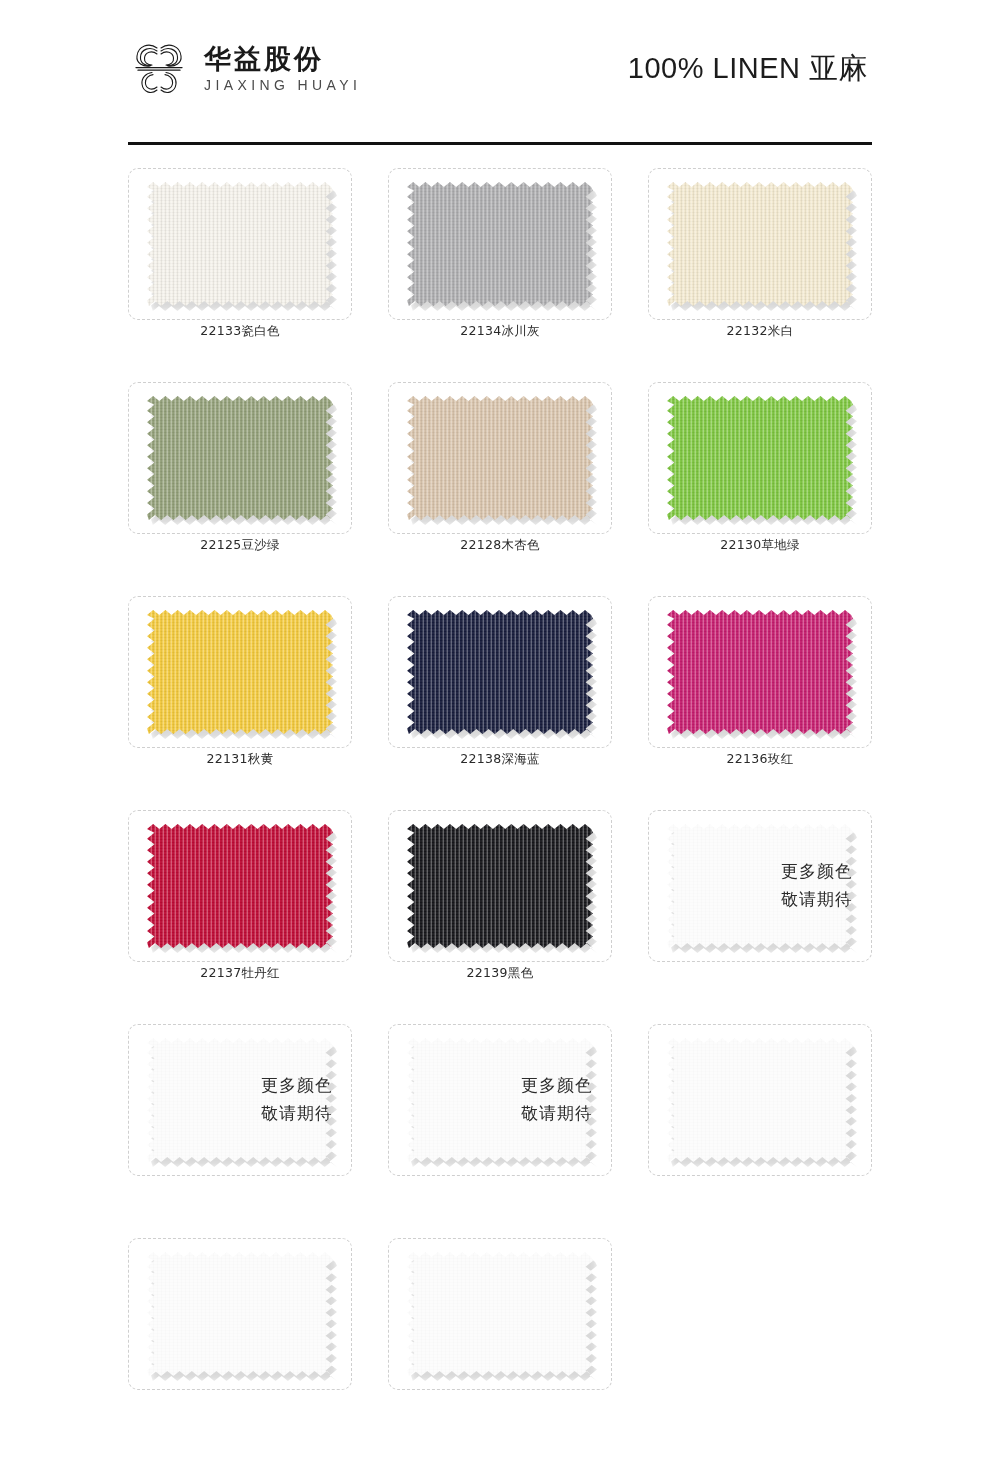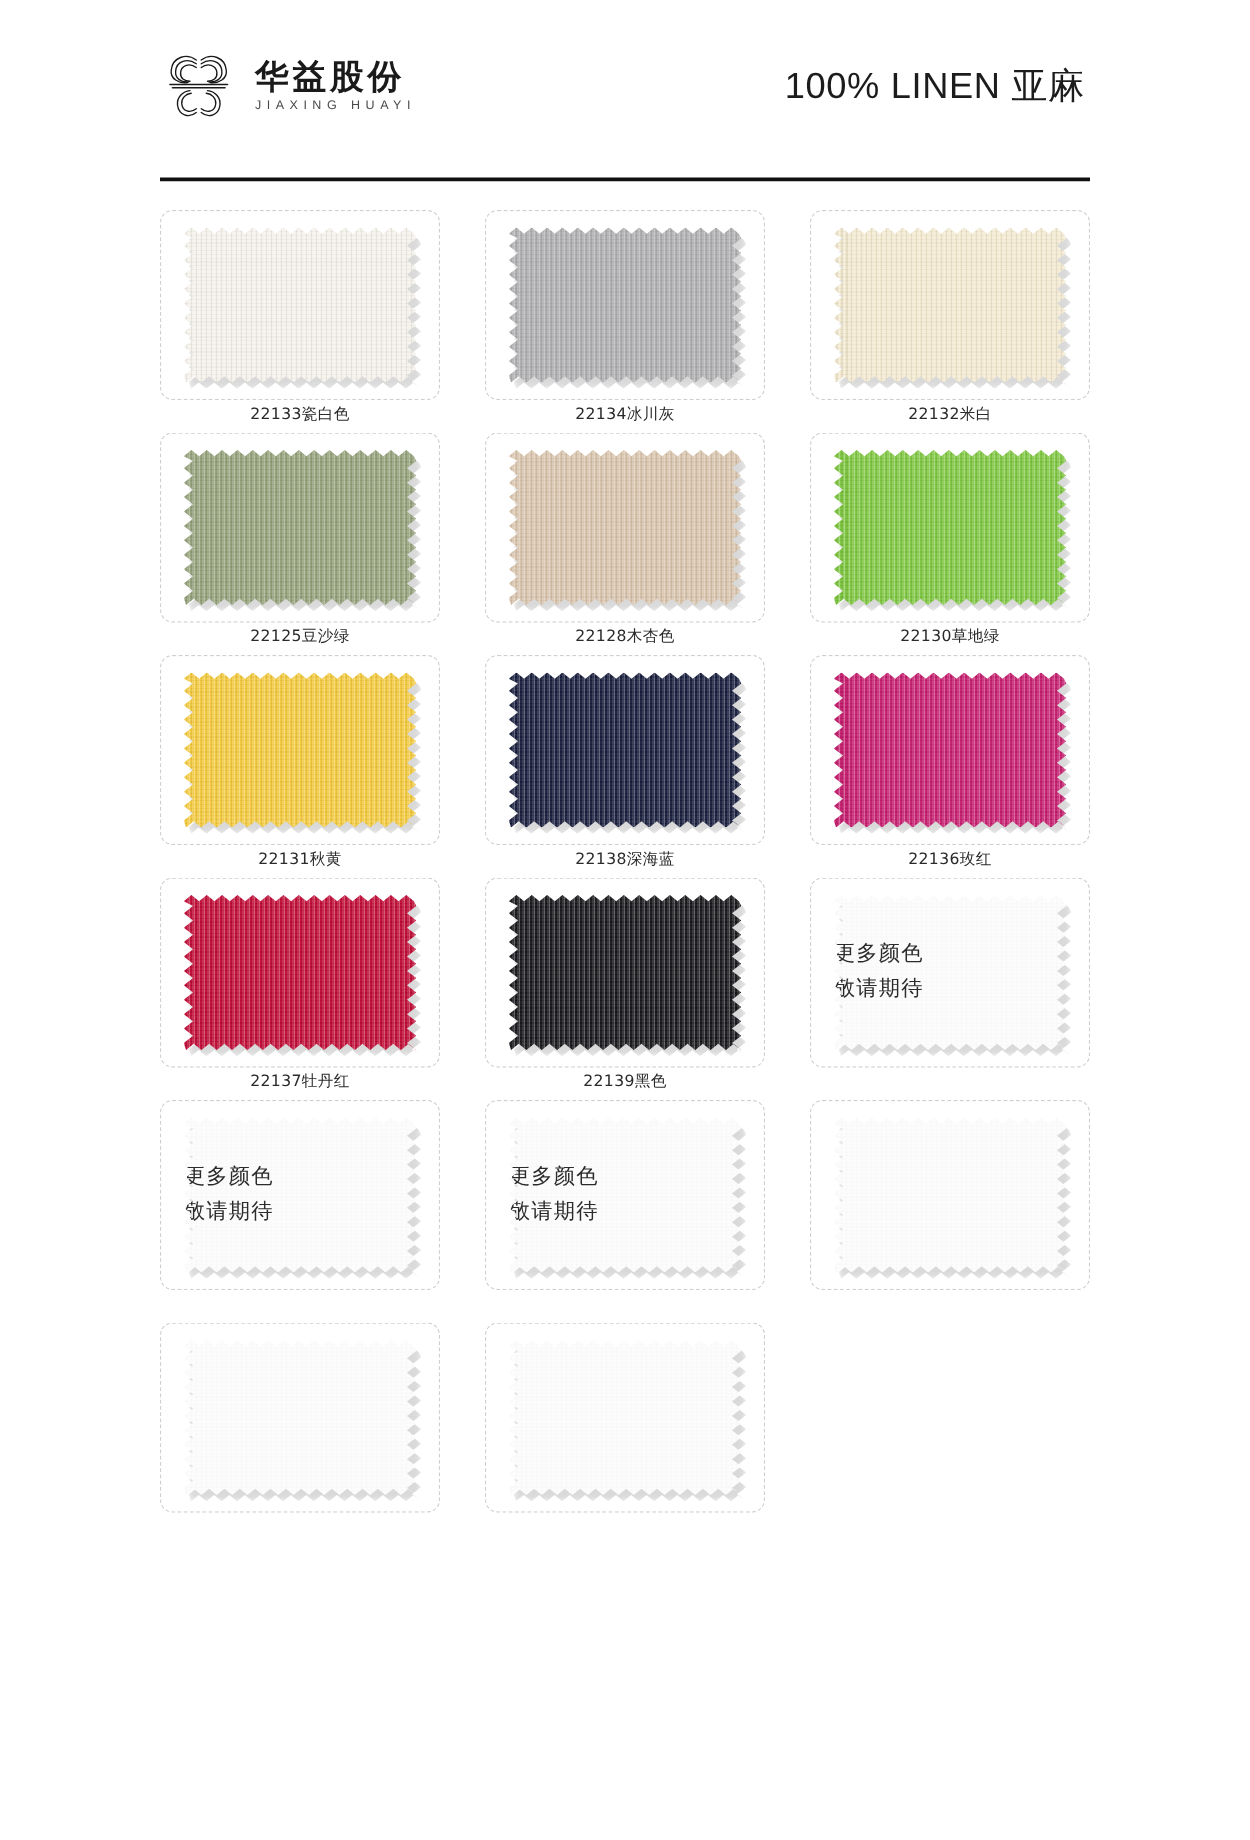--- a/index.html
+++ b/index.html
@@ -51,21 +51,21 @@
   .brand-cn {
     font-family: "DejaVu Sans", "Liberation Sans", sans-serif;
     font-size: 27px;
     font-weight: 700;
     letter-spacing: 3px;
     color: #1a1a1a;
     line-height: 1.05;
   }
 
   .brand-en {
-    font-size: 10px;
+    font-size: 14px;
     letter-spacing: 4.4px;
     color: #4a4a4a;
     font-weight: 400;
   }
 
   .header-title {
     font-size: 29px;
     font-weight: 400;
     letter-spacing: 0.5px;
     color: #1c1c1c;
@@ -86,20 +86,21 @@
   .grid {
     position: absolute;
     left: 128px;
     top: 168px;
     width: 744px;
     display: grid;
     grid-template-columns: repeat(3, 224px);
     grid-auto-rows: 178px;
     column-gap: 36px;
     row-gap: 0px;
+    gap: 36px;
   }
 
   .cell {
     position: relative;
     width: 224px;
     height: 178px;
   }
 
   .card {
     position: relative;
@@ -171,21 +172,21 @@
       57.1% 96%, 53.8% 100%, 50.5% 96%, 47.2% 100%, 43.9% 96%, 40.6% 100%,
       37.3% 96%, 34% 100%, 30.7% 96%, 27.4% 100%, 24.1% 96%, 20.8% 100%,
       17.5% 96%, 14.2% 100%, 10.9% 96%, 7.6% 100%, 4.3% 96%, 1% 100%,
       0% 95.5%, 4% 90.8%, 0% 86.2%, 4% 81.5%, 0% 76.9%, 4% 72.2%,
       0% 67.6%, 4% 62.9%, 0% 58.3%, 4% 53.6%, 0% 49%, 4% 44.3%,
       0% 39.7%, 4% 35%, 0% 30.4%, 4% 25.7%, 0% 21.1%, 4% 16.4%,
       0% 11.8%, 4% 7.1%
     );
     display: flex;
     flex-direction: column;
-    align-items: flex-start;
+    align-items: flex-end;
     justify-content: center;
   }
 
   
   .swatch::after {
     content: "";
     position: absolute;
     inset: 0;
     background-image:
       repeating-linear-gradient(90deg,

